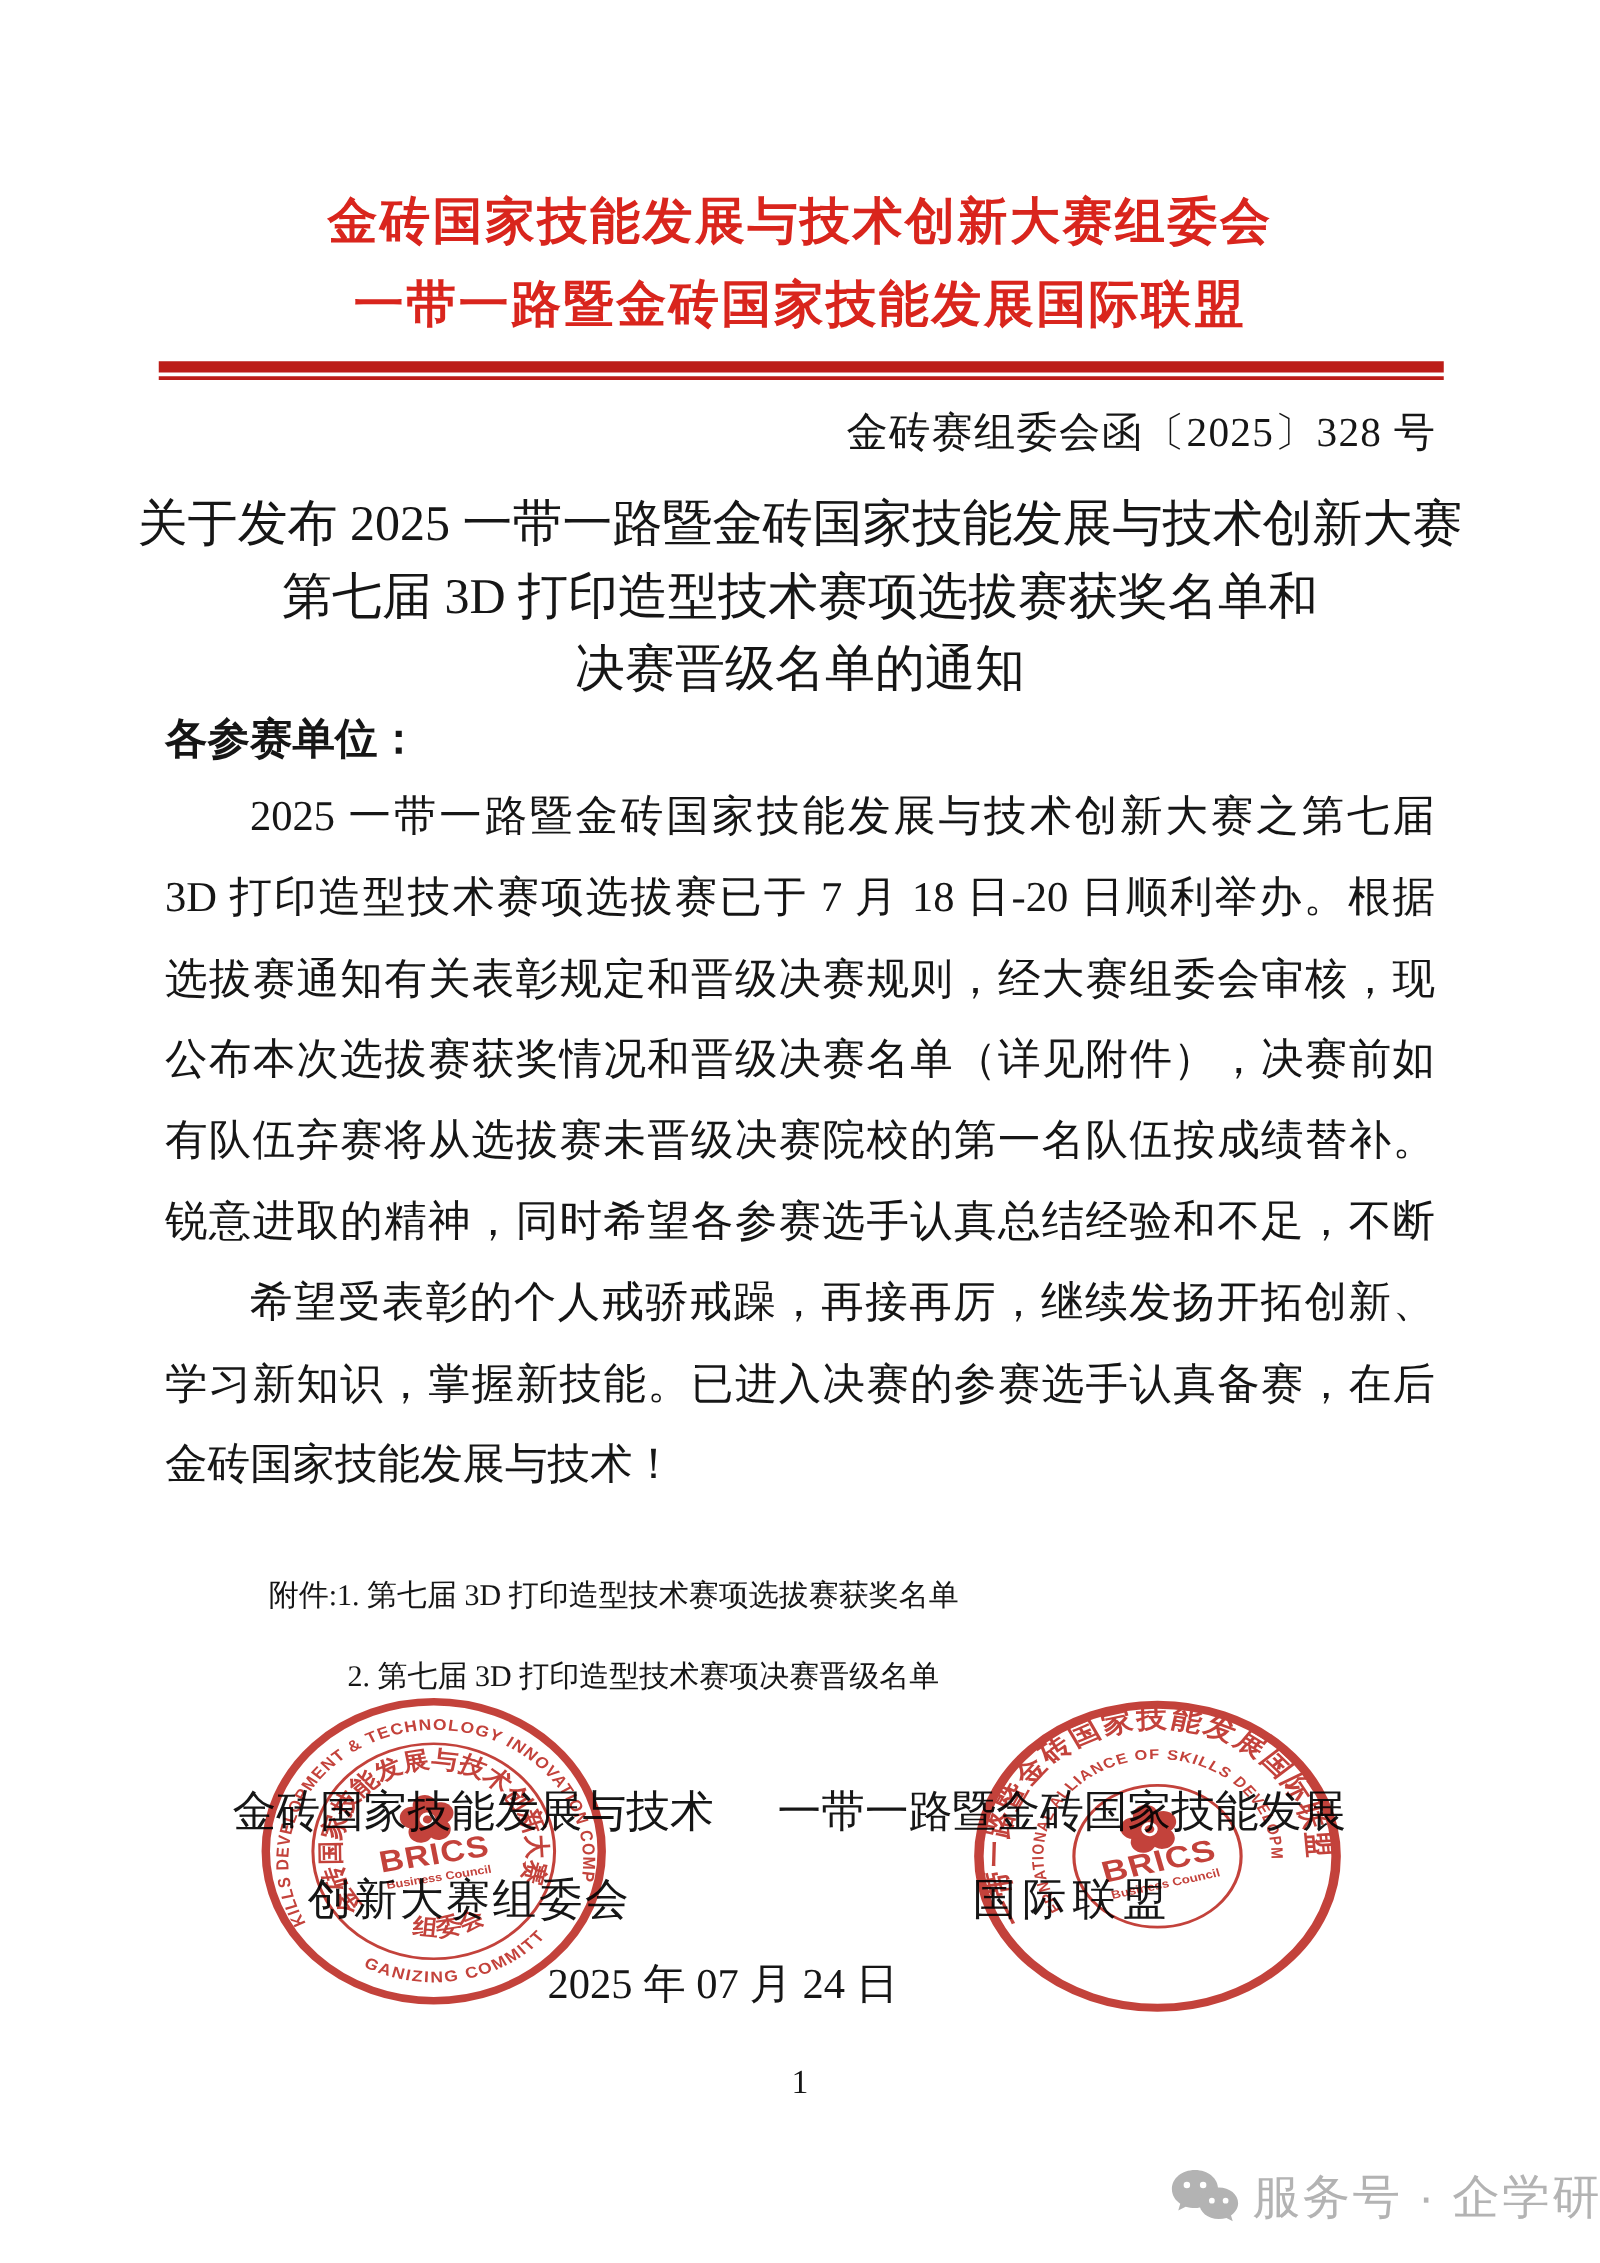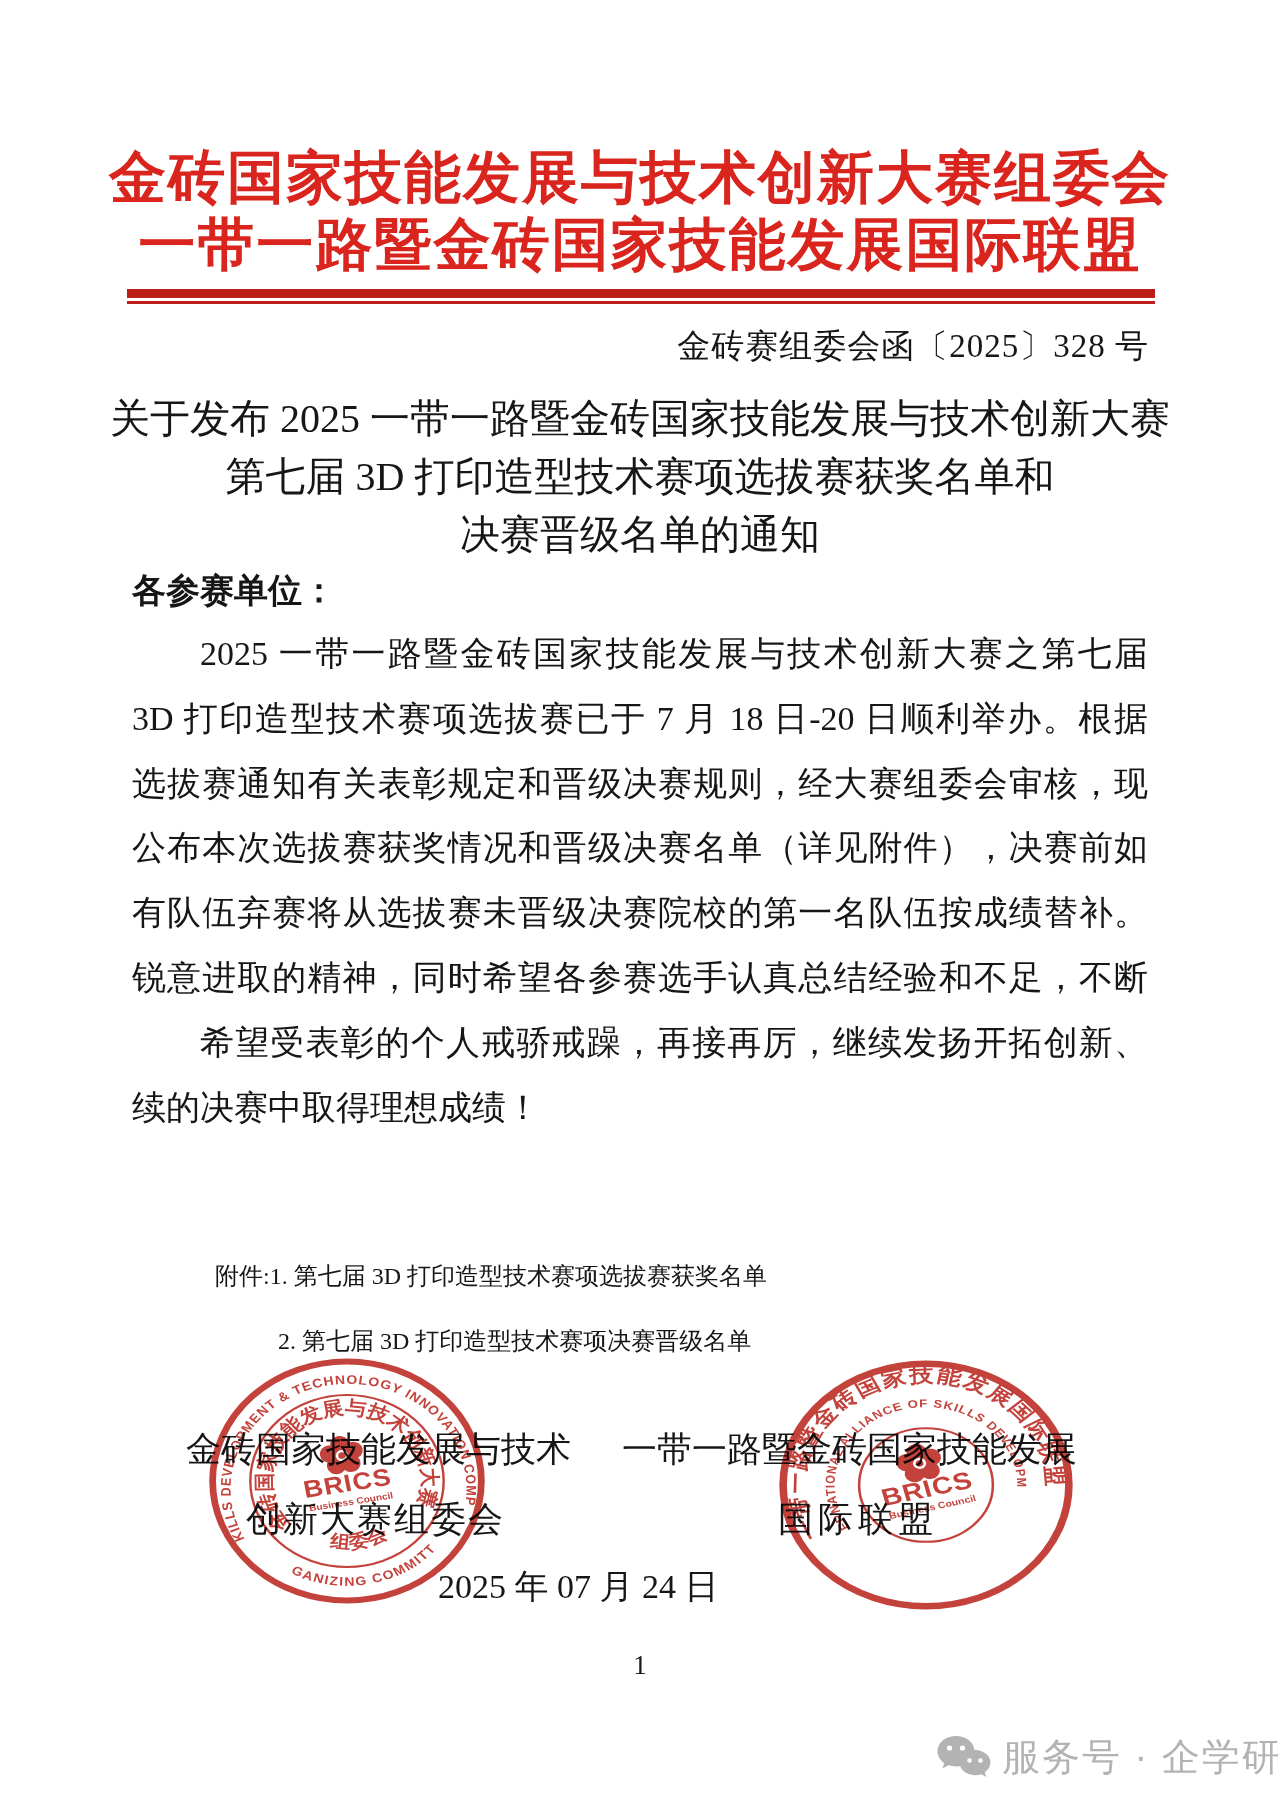--- a/index.html
+++ b/index.html
@@ -3,21 +3,21 @@
 <meta charset="utf-8">
 <style>
   html,body { margin:0; padding:0; background:#ffffff; }
   .page {
     position:relative; width:1280px; height:1810px; background:#ffffff;
     overflow:hidden; font-family:"Liberation Serif","DejaVu Serif",serif; color:#161616;
   }
   .letterhead {
     position:absolute; top:144px; left:0; width:100%; text-align:center;
     color:#d9251d; font-family:"Liberation Sans","DejaVu Sans",sans-serif;
-    font-weight:900; font-size:57px; line-height:67px; letter-spacing:2px; white-space:nowrap;
+    font-weight:900; font-size:40px; line-height:67px; letter-spacing:2px; white-space:nowrap;
   }
   .red-rule { position:absolute; top:289px; left:127px; width:1028px; }
   .rule-thick { height:9px; background:#bc1d18; }
   .rule-thin  { height:3px; background:#bc1d18; margin-top:3px; }
 
   .doc-number {
     position:absolute; top:324px; right:131px; font-size:33px; letter-spacing:1px; white-space:nowrap;
   }
   .doc-title {
     position:absolute; top:390px; left:0; width:100%; text-align:center;
@@ -82,21 +82,22 @@
   <div class="salutation">各参赛单位：</div>
 
   <div class="body-block">
     <div class="body-line just indent">2025 一带一路暨金砖国家技能发展与技术创新大赛之第七届</div>
     <div class="body-line just">3D 打印造型技术赛项选拔赛已于 7 月 18 日-20 日顺利举办。根据</div>
     <div class="body-line just">选拔赛通知有关表彰规定和晋级决赛规则，经大赛组委会审核，现</div>
     <div class="body-line just">公布本次选拔赛获奖情况和晋级决赛名单（详见附件），决赛前如</div>
     <div class="body-line just">有队伍弃赛将从选拔赛未晋级决赛院校的第一名队伍按成绩替补。</div>
     <div class="body-line just">锐意进取的精神，同时希望各参赛选手认真总结经验和不足，不断</div>
     <div class="body-line just indent">希望受表彰的个人戒骄戒躁，再接再厉，继续发扬开拓创新、</div>
-    <div class="body-line">续的决赛中取得理想成绩！</div>
+    <div class="body-line just">学习新知识，掌握新技能。已进入决赛的参赛选手认真备赛，在后</div>
+    <div class="body-line">金砖国家技能发展与技术！</div>
   </div>
 
   <div class="att-line att1">附件:1. 第七届 3D 打印造型技术赛项选拔赛获奖名单</div>
   <div class="att-line att2">2. 第七届 3D 打印造型技术赛项决赛晋级名单</div>
 
   <div class="sig sig-org1-l1">金砖国家技能发展与技术</div>
   <div class="sig sig-org2-l1">一带一路暨金砖国家技能发展</div>
   <div class="sig sig-org1-l2">创新大赛组委会</div>
   <div class="sig sig-org2-l2">国际联盟</div>
   <div class="sig sig-date">2025 年 07 月 24 日</div>

